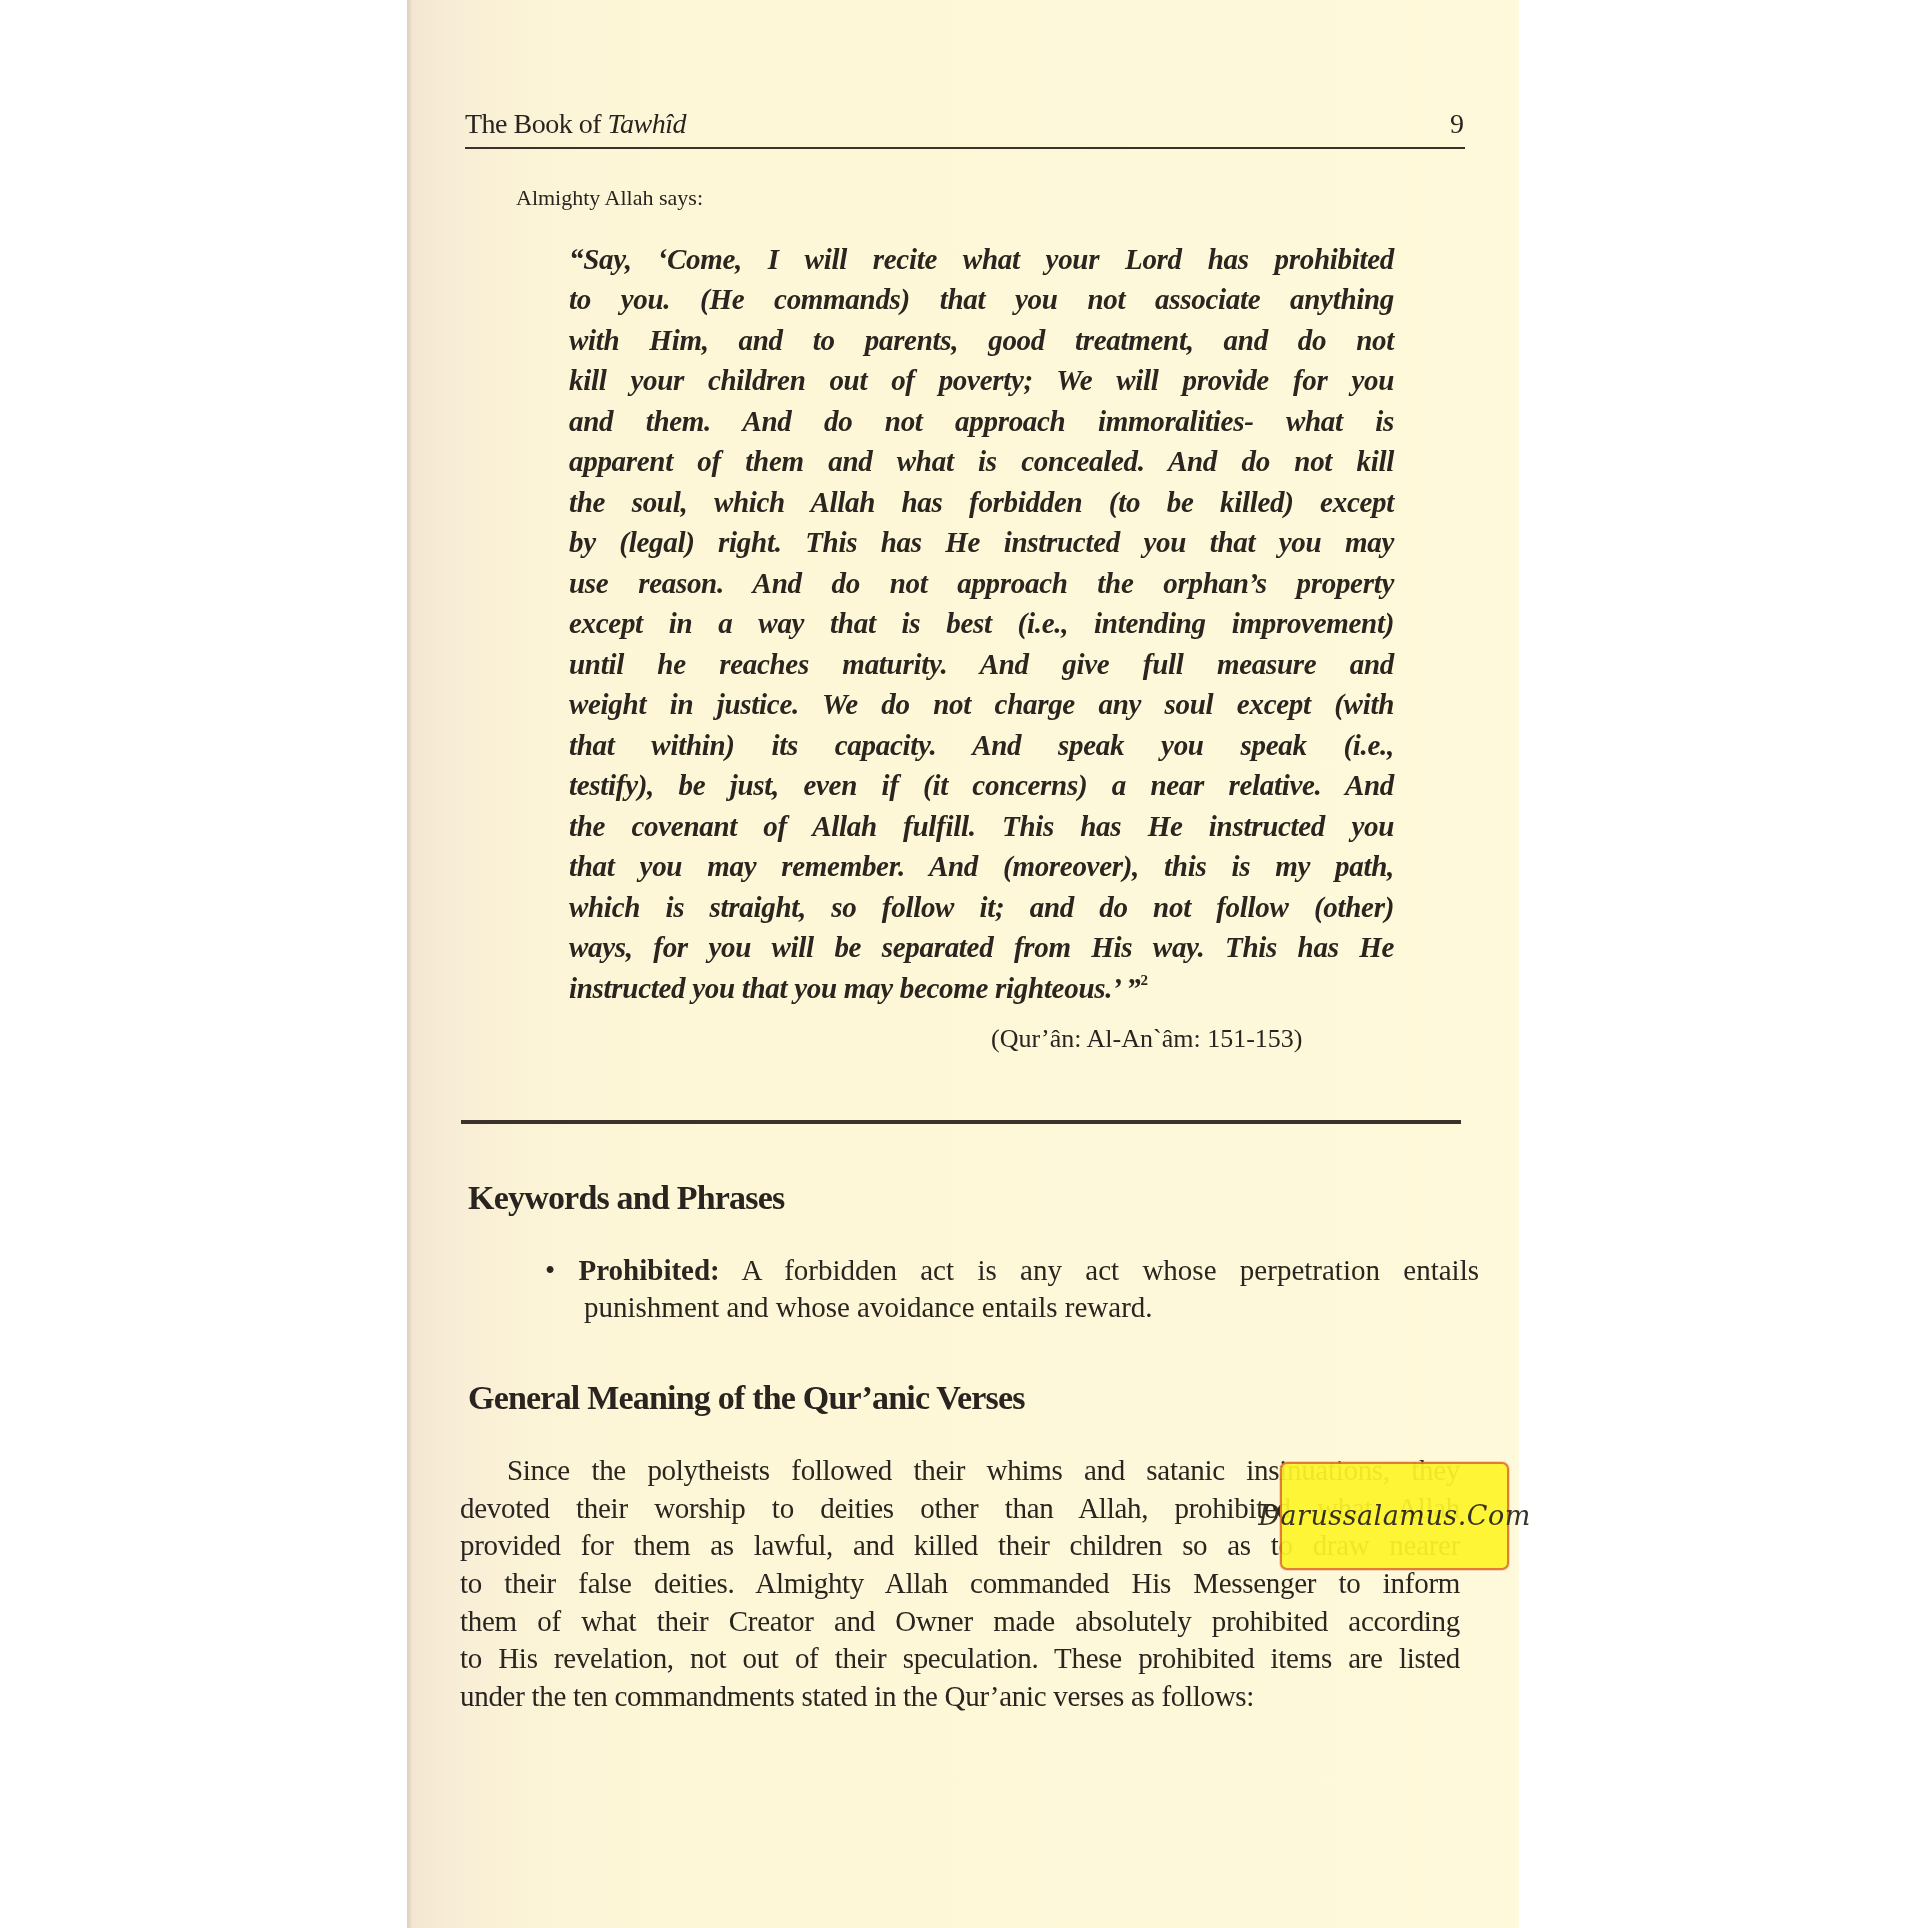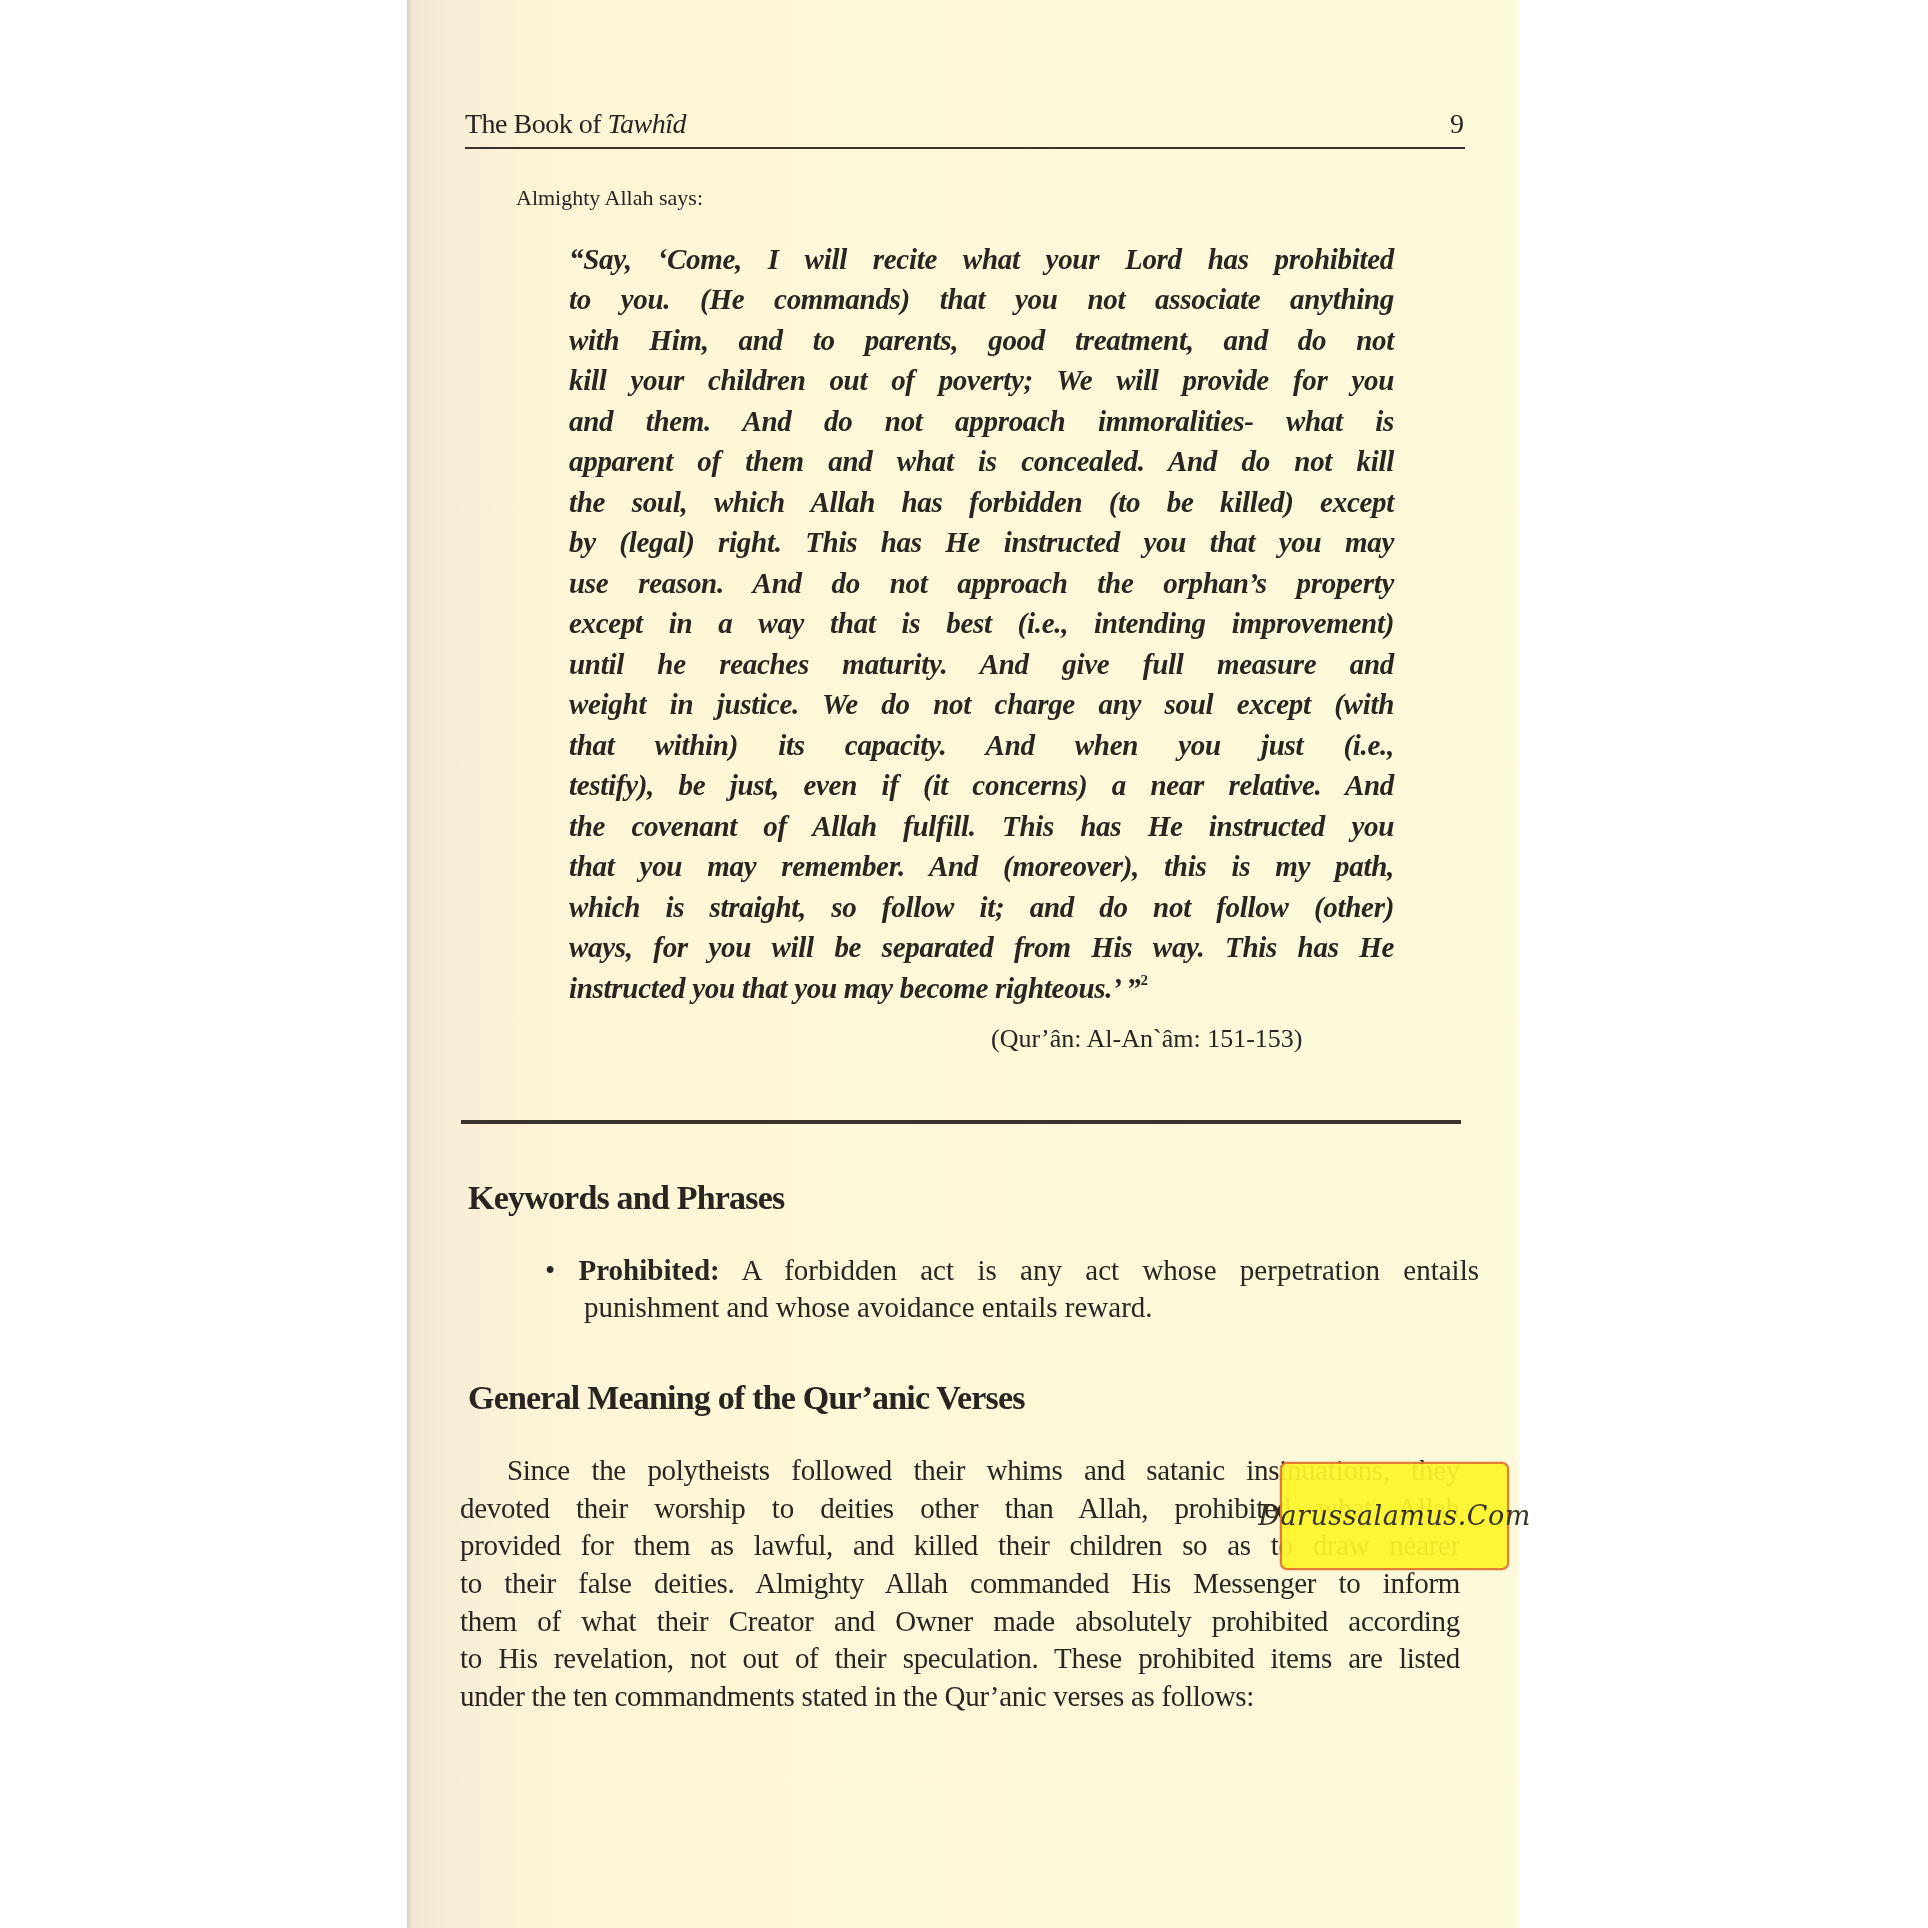--- a/index.html
+++ b/index.html
@@ -81,21 +81,21 @@
 <div class="verse-line" style="top:324px">with Him, and to parents, good treatment, and do not</div>
 <div class="verse-line" style="top:364px">kill your children out of poverty; We will provide for you</div>
 <div class="verse-line" style="top:405px">and them. And do not approach immoralities- what is</div>
 <div class="verse-line" style="top:445px">apparent of them and what is concealed. And do not kill</div>
 <div class="verse-line" style="top:486px">the soul, which Allah has forbidden (to be killed) except</div>
 <div class="verse-line" style="top:526px">by (legal) right. This has He instructed you that you may</div>
 <div class="verse-line" style="top:567px">use reason. And do not approach the orphan’s property</div>
 <div class="verse-line" style="top:607px">except in a way that is best (i.e., intending improvement)</div>
 <div class="verse-line" style="top:648px">until he reaches maturity. And give full measure and</div>
 <div class="verse-line" style="top:688px">weight in justice. We do not charge any soul except (with</div>
-<div class="verse-line" style="top:729px">that within) its capacity. And when you just (i.e.,</div>
+<div class="verse-line" style="top:729px">that within) its capacity. And speak you speak (i.e.,</div>
 <div class="verse-line" style="top:769px">testify), be just, even if (it concerns) a near relative. And</div>
 <div class="verse-line" style="top:810px">the covenant of Allah fulfill. This has He instructed you</div>
 <div class="verse-line" style="top:850px">that you may remember. And (moreover), this is my path,</div>
 <div class="verse-line" style="top:891px">which is straight, so follow it; and do not follow (other)</div>
 <div class="verse-line" style="top:931px">ways, for you will be separated from His way. This has He</div>
 <div class="verse-line last" style="top:972px"><span>instructed you that you may become righteous.’ ”</span><sup>2</sup></div>
 <div class="abs citation">(Qur’ân: Al-An`âm: 151-153)</div>
 <div class="abs fn-rule"></div>
 
 <div class="abs h2 kw-heading">Keywords and Phrases</div>

